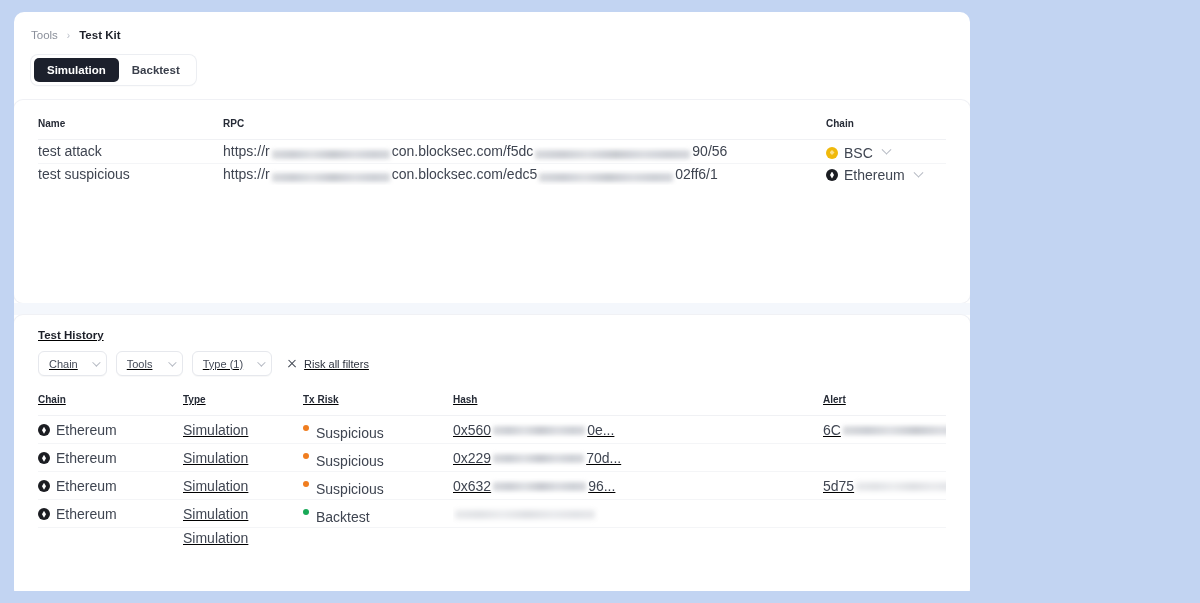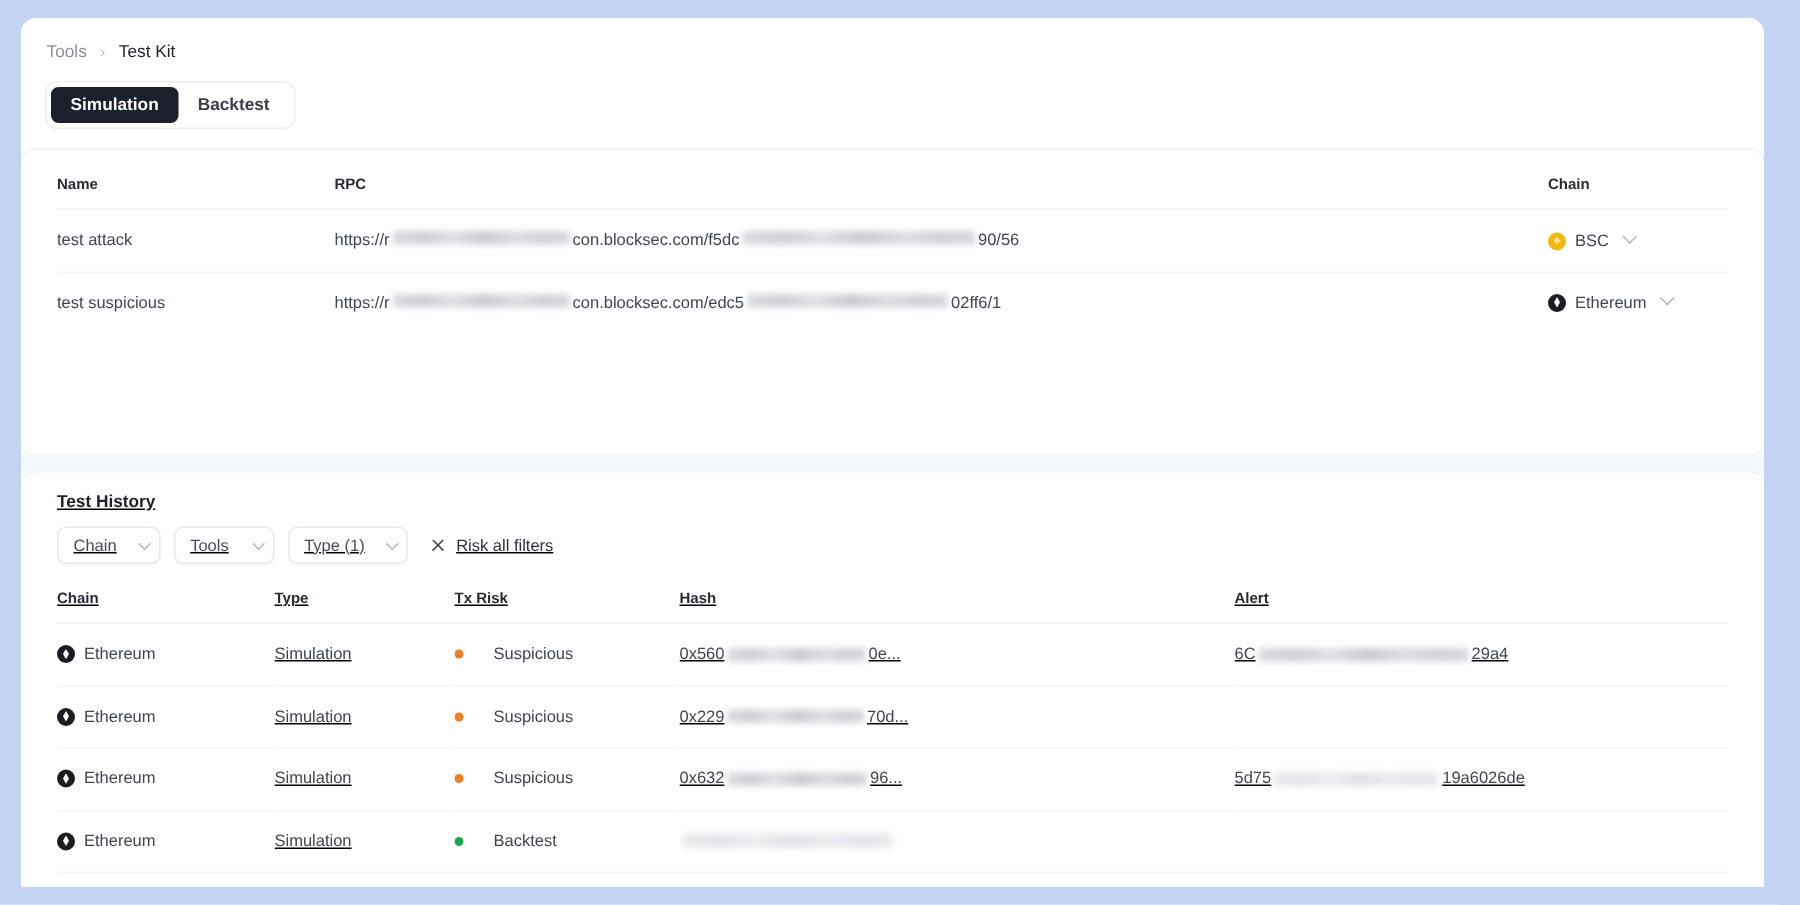--- a/index.html
+++ b/index.html
@@ -5,34 +5,34 @@
   * { box-sizing: border-box; margin: 0; padding: 0; }
   html, body {
     width: 1200px; height: 603px;
     font-family: "Liberation Sans", sans-serif;
     background: #c2d4f2;
     overflow: hidden;
   }
   .page {
     position: absolute;
     left: 14px; top: 12px;
-    width: 1162px; height: 579px;
+    width: 956px; height: 579px;
     background: #ffffff;
     border-radius: 10px 10px 0 0;
     overflow: hidden;
   }
 
   
   .breadcrumb {
     display: flex; align-items: center; gap: 9px;
     padding: 17px 0 0 17px;
     font-size: 11.5px;
   }
   .bc-item { color: #8a8f9a; }
-  .bc-item.current { color: #1d2029; font-weight: 400; }
+  .bc-item.current { color: #1d2029; font-weight: 700; }
   .bc-sep { color: #b9bec8; font-size: 10px; }
 
   
   .tabs {
     margin: 14px 0 0 17px;
     display: inline-flex;
     background: #ffffff;
     border-radius: 7px;
     padding: 3px;
     box-shadow: 0 0 0 1px #eceef2, 0 1px 2px rgba(16,24,40,.05);
@@ -66,43 +66,43 @@
   
   table { width: 100%; border-collapse: collapse; table-layout: fixed; }
   th {
     text-align: left;
     font-size: 10px; font-weight: 700; color: #262b36;
     padding: 10px 0 10px 0;
     border-bottom: 1px solid #f0f1f4;
     white-space: nowrap;
   }
   td {
-    font-size: 11px; color: #3f4551;
-    padding: 14px 0;
+    font-size: 14px; color: #3f4551;
+    padding: 2px 0;
     border-bottom: 1px solid #f4f5f7;
     white-space: nowrap;
     overflow: hidden;
   }
   .tbl-wrap { padding: 8px 24px 0 24px; }
   tr:last-child td { border-bottom: none; }
 
   
   .ep-c1 { width: 185px; }
   .ep-c2 { width: auto; }
   .ep-c3 { width: 120px; }
 
   
   .h-c1 { width: 145px; }
   .h-c2 { width: 120px; }
   .h-c3 { width: 150px; }
   .h-c4 { width: 370px; }
   .h-c5 { width: auto; }
 
   
-  .rpc { display: inline-flex; align-items: flex-start; }
+  .rpc { display: inline-flex; align-items: flex-end; }
   .blur {
     display: inline-block;
     background: linear-gradient(90deg,#d6d8dc 0%,#c9ccd2 18%,#dcdee2 34%,#c4c7cd 52%,#d9dbe0 70%,#cbced4 86%,#d4d6db 100%);
     filter: blur(2.1px);
     opacity: .92;
     height: 9px;
     vertical-align: middle;
     margin: 0 2px;
     border-radius: 1px;
   }
@@ -132,21 +132,21 @@
   }
   .chev {
     width: 7px; height: 7px; margin-left: 4px;
     border-right: 1.2px solid #b4b9c2;
     border-bottom: 1.2px solid #b4b9c2;
     transform: rotate(45deg) translate(-2px,-2px);
     flex: none;
   }
 
   
-  .risk { display: inline-flex; align-items: center; gap: 20px; }
+  .risk { display: inline-flex; gap: 7px; }
   .dot { width: 6px; height: 6px; border-radius: 50%; flex: none; }
 
   
   .filters {
     display: flex; align-items: center; gap: 9px;
     padding: 10px 0 0 24px;
   }
   .filter-pill {
     display: inline-flex; align-items: center; justify-content: space-between;
     gap: 14px;

